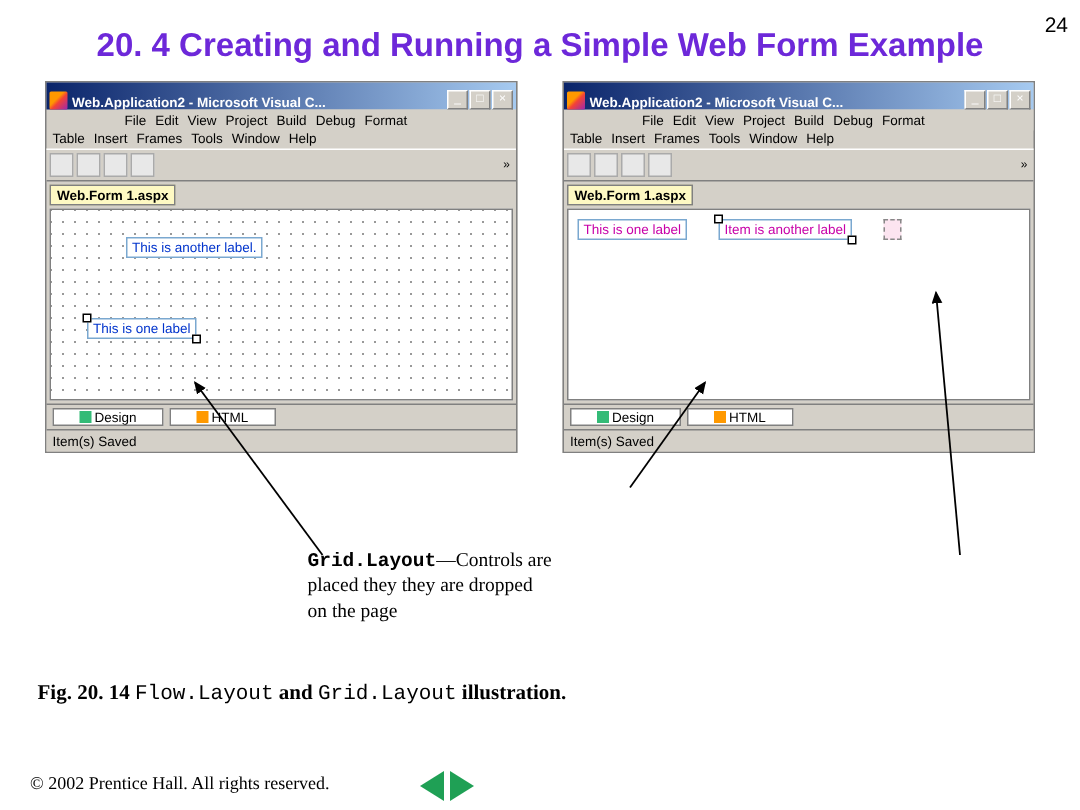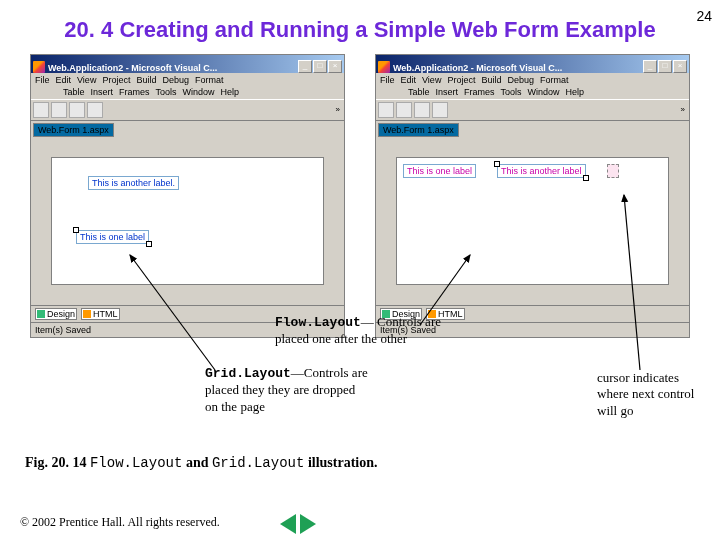--- a/index.html
+++ b/index.html
@@ -9,43 +9,43 @@
 
   .screens { display: flex; gap: 30px; padding: 0 30px; }
   .vs-window { flex: 1; border: 1px solid #808080; background: #d4d0c8; font-family: Tahoma, Arial, sans-serif; font-size: 9px; position: relative; }
 
   .titlebar { display: flex; align-items: flex-end; height: 18px; background: linear-gradient(to right, #0a246a, #a6caf0); color: #fff; padding: 0 2px; gap: 3px; }
   .titlebar .vs-glyph { width: 12px; height: 12px; background: linear-gradient(135deg,#ff9800 40%, #f44336 55%, #9c27b0); border-radius: 1px; }
   .titlebar .title-text { flex: 1; font-weight: bold; font-size: 9px; white-space: nowrap; overflow: hidden; }
   .wbtns { display: flex; gap: 1px; }
   .wbtn { width: 14px; height: 13px; background: #d4d0c8; border: 1px solid #808080; border-top-color: #fff; border-left-color: #fff; display: flex; align-items: center; justify-content: center; font-size: 8px; font-family: Arial; line-height: 1; }
 
-  .menubar { display: flex; gap: 6px; padding: 2px 4px; background: #d4d0c8; font-size: 9px; }
-  .menubar2 { display: flex; gap: 6px; padding: 0 4px 2px; font-size: 9px; margin-left: 28px; }
+  .menubar { display: flex; gap: 6px; padding: 2px 4px; background: #d4d0c8; font-size: 9px; margin-left: 48px; }
+  .menubar2 { display: flex; gap: 6px; padding: 0 4px 2px; font-size: 9px; }
 
   .toolbar { display: flex; gap: 2px; padding: 2px; background: #d4d0c8; border-top: 1px solid #fff; border-bottom: 1px solid #808080; align-items: center; }
   .tbtn { width: 16px; height: 16px; background: #e8e8e8; border: 1px solid #aaa; }
   .tspacer { flex: 1; }
   .tsmall { font-size: 8px; padding-right: 2px; }
 
-  .doc-tab { background: #0369a1; border: 1px solid #808080; display: inline-block; padding: 1px 4px; margin: 2px 0 0 2px; font-size: 9px; font-weight: normal; }
-
-  .design-surface { background: #fff; border: 1px solid #808080; margin: 20px; height: 128px; position: relative;
+  .doc-tab { background: #fef9c3; border: 1px solid #808080; display: inline-block; padding: 1px 4px; margin: 2px 0 0 2px; font-size: 9px; font-weight: bold; }
+
+  .design-surface { background: #fff; border: 1px solid #808080; margin: 2px; height: 128px; position: relative;
     background-image: radial-gradient(#999 0.5px, transparent 0.5px);
     background-size: 8px 8px; background-position: 4px 4px; }
 
   .label-box { position: absolute; border: 1px solid #7aa8d0; background: #fff; font-size: 9px; padding: 1px 3px; color: #0033cc; }
   .label-box.sel::before, .label-box.sel::after { content: ""; position: absolute; width: 4px; height: 4px; background: #fff; border: 1px solid #000; }
   .label-box.sel::before { top: -4px; left: -4px; }
   .label-box.sel::after { bottom: -4px; right: -4px; }
 
   .caret-box { position: absolute; border: 1px dashed #888; background: #fce4f0; width: 12px; height: 14px; }
 
   .bottom-tabs { display: flex; gap: 4px; padding: 2px 4px; border-top: 1px solid #808080; align-items: center; font-size: 9px; }
-  .btab { display: flex; align-items: center; gap: 2px; border: 1px solid #808080; background: #fff; padding: 0 1px; }
+  .btab { display: flex; align-items: center; gap: 2px; border: 1px solid #808080; background: #fff; padding: 0 17px; }
   .btab .sq { width: 8px; height: 8px; background: #3b7; }
   .btab.html .sq { background: #f90; }
 
   .statusbar { border-top: 1px solid #808080; padding: 2px 4px; font-size: 9px; background: #d4d0c8; }
 
   .annotations { position: absolute; left: 0; top: 0; width: 720px; height: 540px; pointer-events: none; }
   .ann-text { position: absolute; font-family: "Times New Roman", serif; font-size: 13px; line-height: 1.25; }
   .ann-text .mono { font-family: "Courier New", monospace; font-weight: bold; }
   svg.arrows { position: absolute; left: 0; top: 0; width: 720px; height: 540px; }
 
@@ -95,21 +95,21 @@
     <div class="toolbar">
       <div class="tbtn"></div>
       <div class="tbtn"></div>
       <div class="tbtn"></div>
       <div class="tbtn"></div>
       <div class="tspacer"></div>
       <span class="tsmall">»</span>
     </div>
     <div class="doc-tab">Web.Form 1.aspx</div>
     <div class="design-surface">
-      <div class="label-box" style="left:36px; top:18px;text-align:center;">This is another label.</div>
+      <div class="label-box" style="left:50px; top:18px;text-align:center;">This is another label.</div>
       <div class="label-box sel" style="left:24px; top:72px;">This is one label</div>
     </div>
     <div class="bottom-tabs">
       <div class="btab">
           <span class="sq"></span>
           <span>Design</span>
         </div>
       <div class="btab html">
           <span class="sq"></span>
           <span>HTML</span>
@@ -149,21 +149,21 @@
       <div class="tbtn"></div>
       <div class="tbtn"></div>
       <div class="tbtn"></div>
       <div class="tbtn"></div>
       <div class="tspacer"></div>
       <span class="tsmall">»</span>
     </div>
     <div class="doc-tab">Web.Form 1.aspx</div>
     <div class="design-surface" style="background-image:none;">
       <div class="label-box" style="left:6px; top:6px; color:#c800a8;">This is one label</div>
-      <div class="label-box sel" style="left:100px; top:6px; color:#c800a8;">This is another label</div>
+      <div class="label-box sel" style="left:100px; top:6px; color:#c800a8;">Item is another label</div>
       <div class="caret-box" style="left:210px; top:6px;"></div>
     </div>
     <div class="bottom-tabs">
       <div class="btab">
           <span class="sq"></span>
           <span>Design</span>
         </div>
       <div class="btab html">
           <span class="sq"></span>
           <span>HTML</span>
@@ -182,27 +182,23 @@
       </marker>
     </defs>
 
     <line x1="420" y1="325" x2="470" y2="255" stroke="#000" stroke-width="1.2" marker-end="url(#arrowhead)"></line>
 
     <line x1="215" y1="370" x2="130" y2="255" stroke="#000" stroke-width="1.2" marker-end="url(#arrowhead)"></line>
 
     <line x1="640" y1="370" x2="624" y2="195" stroke="#000" stroke-width="1.2" marker-end="url(#arrowhead)"></line>
   </svg>
 
-  <div class="ann-text" style="left:275px; top:314px; width:170px;">
-    <span class="mono">Flow.Layout</span><span>— Controls are placed one after the other</span>
-  </div>
   <div class="ann-text" style="left:205px; top:365px; width:165px;">
     <span class="mono">Grid.Layout</span><span>—Controls are placed they they are dropped on the page</span>
   </div>
-  <div class="ann-text" style="left:597px; top:370px; width:115px;">cursor indicates where next control will go</div>
 </div>
 
 <div class="fig-caption">
   <b><span>Fig. 20. 14 </span></b><span class="mono">Flow.Layout</span><b><span> and </span></b><span class="mono">Grid.Layout</span><b><span> illustration.</span></b>
 </div>
 
 <div class="copyright">© 2002 Prentice Hall.  All rights reserved.</div>
 
 <div class="nav-tris">
   <div class="tri left"></div>

